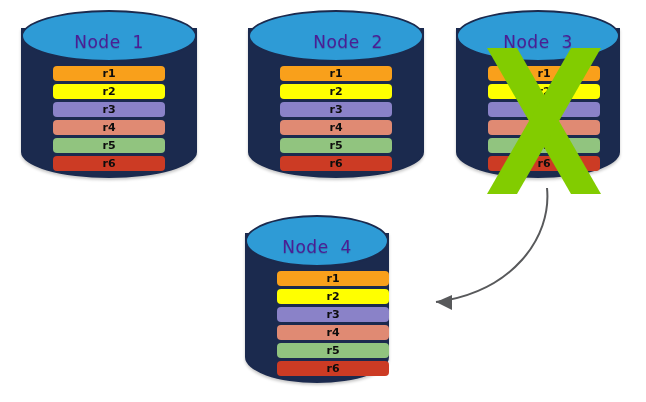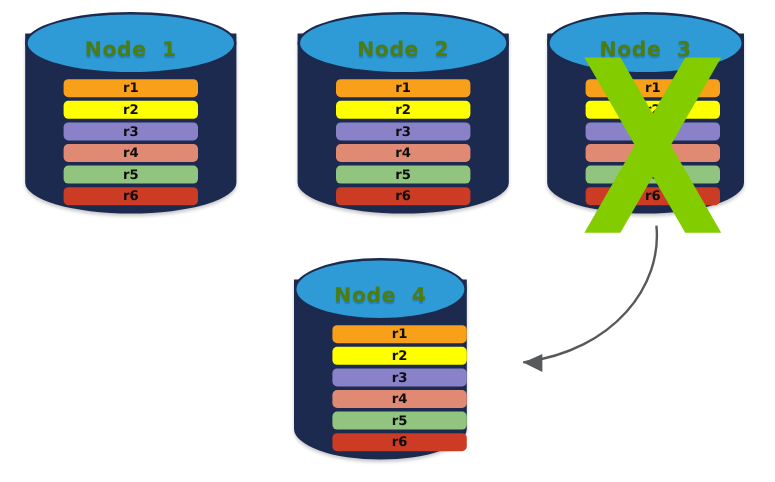--- a/index.html
+++ b/index.html
@@ -45,22 +45,22 @@
     border: 2px solid #1b2a4e;
     box-sizing: border-box;
     border-radius: 50% / 50%;
     z-index: 3;
   }
   .node-title {
     position: absolute;
     left: 0;
     width: 100%;
     text-align: center;
-    color: #4d7c0f;
-    font-weight: bold;
+    color: #4c1d95;
+    font-weight: normal;
     letter-spacing: 0.5px;
     white-space: pre;
     z-index: 4;
     text-shadow: 0 1px 1px rgba(0,0,0,0.18);
   }
 
   
   .rows {
     position: absolute;
     z-index: 2;
@@ -109,21 +109,21 @@
         <div class="row-bar" style="background: rgb(255, 255, 0); height: 15px; font-size: 11px; color: rgb(13, 13, 13);">r2</div>
         <div class="row-bar" style="background: rgb(138, 130, 200); height: 15px; font-size: 11px; color: rgb(13, 13, 13);">r3</div>
         <div class="row-bar" style="background: rgb(224, 138, 115); height: 15px; font-size: 11px; color: rgb(13, 13, 13);">r4</div>
         <div class="row-bar" style="background: rgb(145, 196, 127); height: 15px; font-size: 11px; color: rgb(13, 13, 13);">r5</div>
         <div class="row-bar" style="background: rgb(204, 59, 36); height: 15px; font-size: 11px; color: rgb(13, 13, 13);">r6</div>
       </div>
     </div>
     <div class="node" style="left: 248px; top: 10px; width: 176px; height: 168px;">
       <div class="cyl-body" style="top: 18px; height: 150px; background: rgb(27, 42, 78); border-color: rgb(27, 42, 78);"></div>
       <div class="cyl-top" style="top: 0px; height: 52px; background: rgb(46, 155, 214); border-color: rgb(27, 42, 78);"></div>
-      <div class="node-title" style="top: 22px; font-size: 17px;">Node  2</div>
+      <div class="node-title" style="top: 22px; font-size: 17px; padding-left: 12px;">Node  2</div>
       <div class="rows" style="left: 32px; top: 56px; width: 112px; gap: 3px;">
         <div class="row-bar" style="background: rgb(249, 160, 27); height: 15px; font-size: 11px; color: rgb(13, 13, 13);">r1</div>
         <div class="row-bar" style="background: rgb(255, 255, 0); height: 15px; font-size: 11px; color: rgb(13, 13, 13);">r2</div>
         <div class="row-bar" style="background: rgb(138, 130, 200); height: 15px; font-size: 11px; color: rgb(13, 13, 13);">r3</div>
         <div class="row-bar" style="background: rgb(224, 138, 115); height: 15px; font-size: 11px; color: rgb(13, 13, 13);">r4</div>
         <div class="row-bar" style="background: rgb(145, 196, 127); height: 15px; font-size: 11px; color: rgb(13, 13, 13);">r5</div>
         <div class="row-bar" style="background: rgb(204, 59, 36); height: 15px; font-size: 11px; color: rgb(13, 13, 13);">r6</div>
       </div>
     </div>
     <div class="node" style="left: 456px; top: 10px; width: 164px; height: 168px;">

